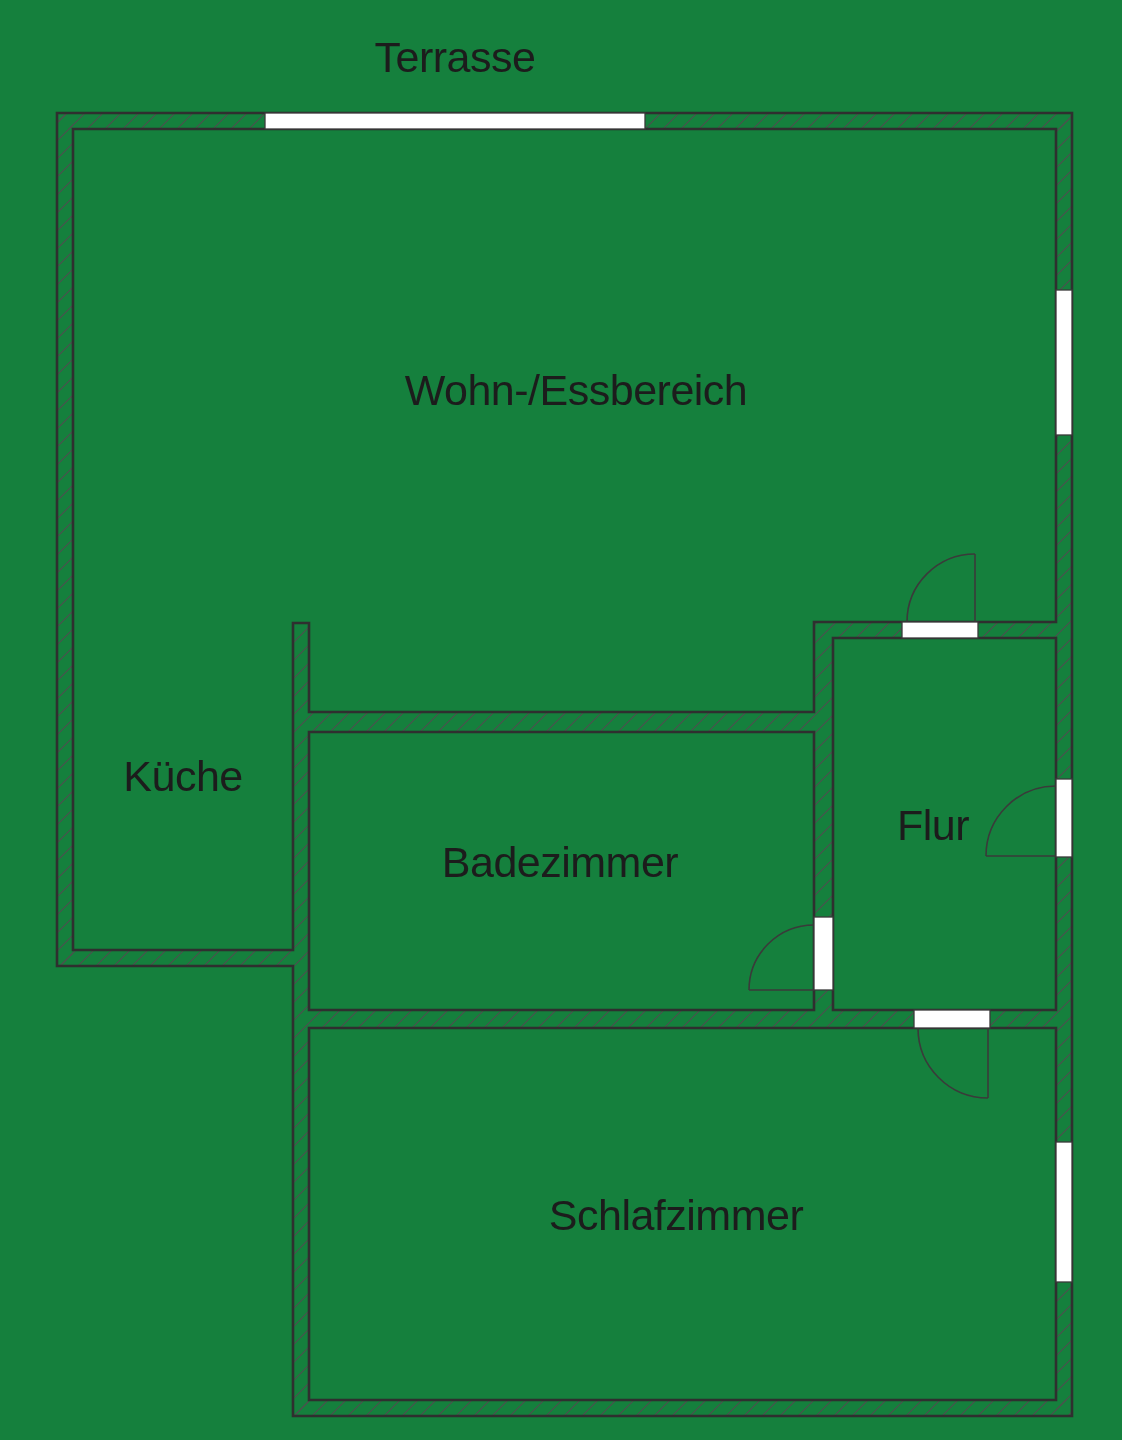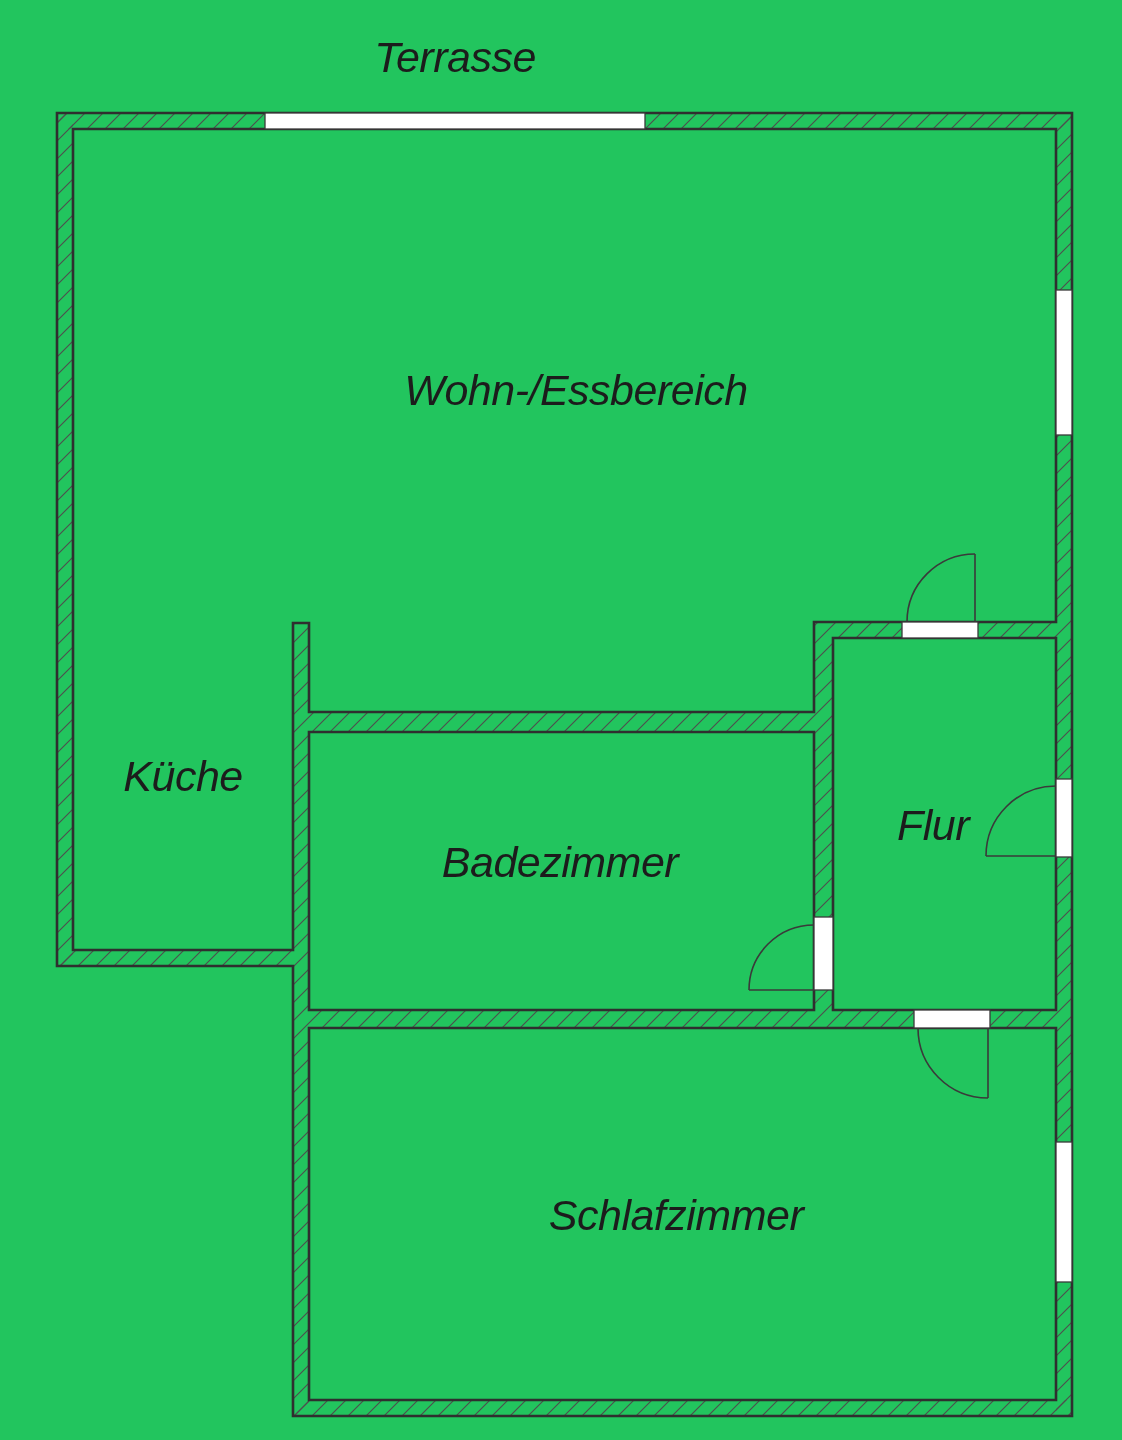--- a/index.html
+++ b/index.html
@@ -4,23 +4,22 @@
 <style>
   html, body {
     margin: 0;
     padding: 0;
     background: #ffffff;
   }
   #stage {
     position: relative;
     width: 1122px;
     height: 1440px;
-    background: #22c55e;
+    background: #15803d;
     overflow: hidden;
-    font-style: italic;
   }
   svg {
     display: block;
   }
   .room-label {
     font-family: "Liberation Sans", sans-serif;
     font-size: 43px;
     letter-spacing: -0.5px;
     fill: #1c1c1c;
   }

